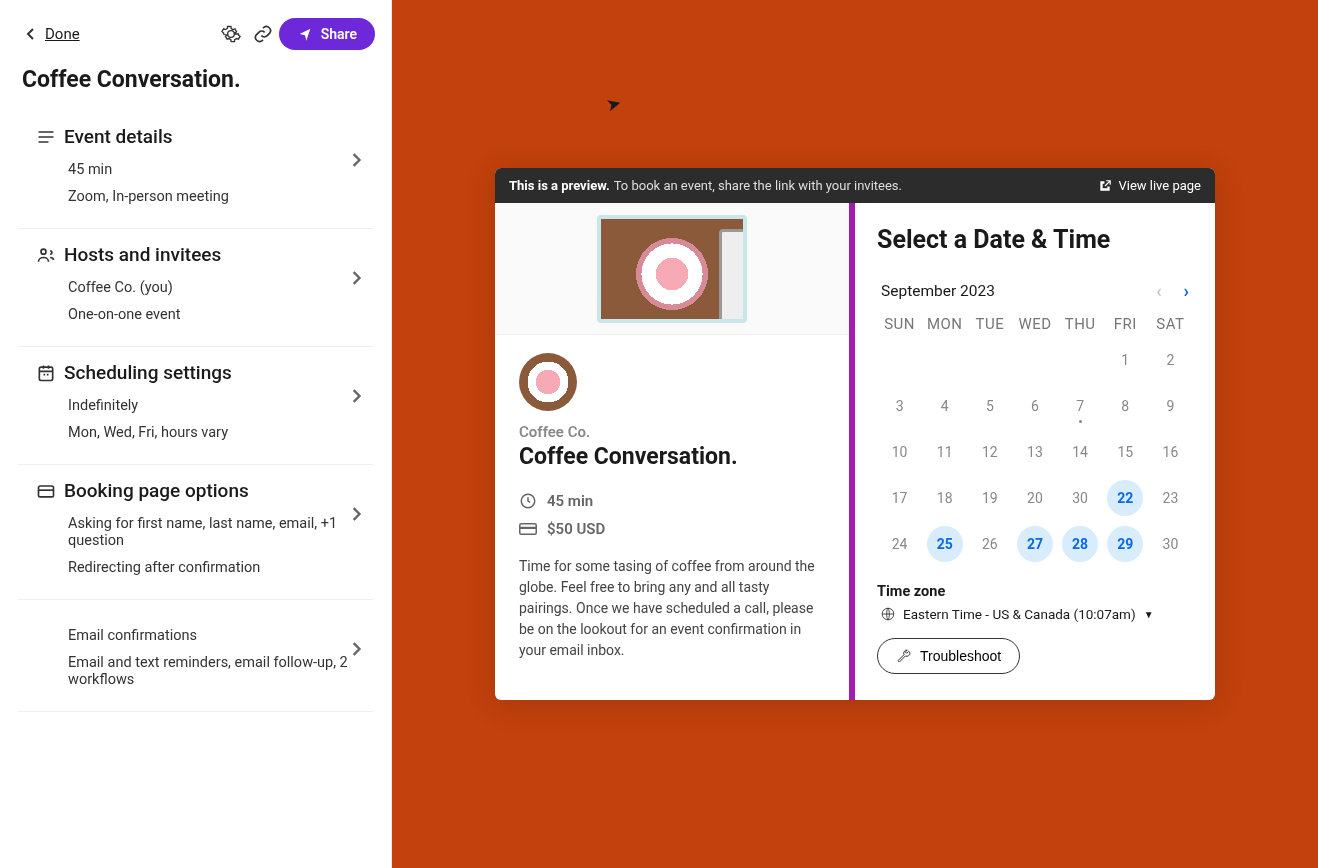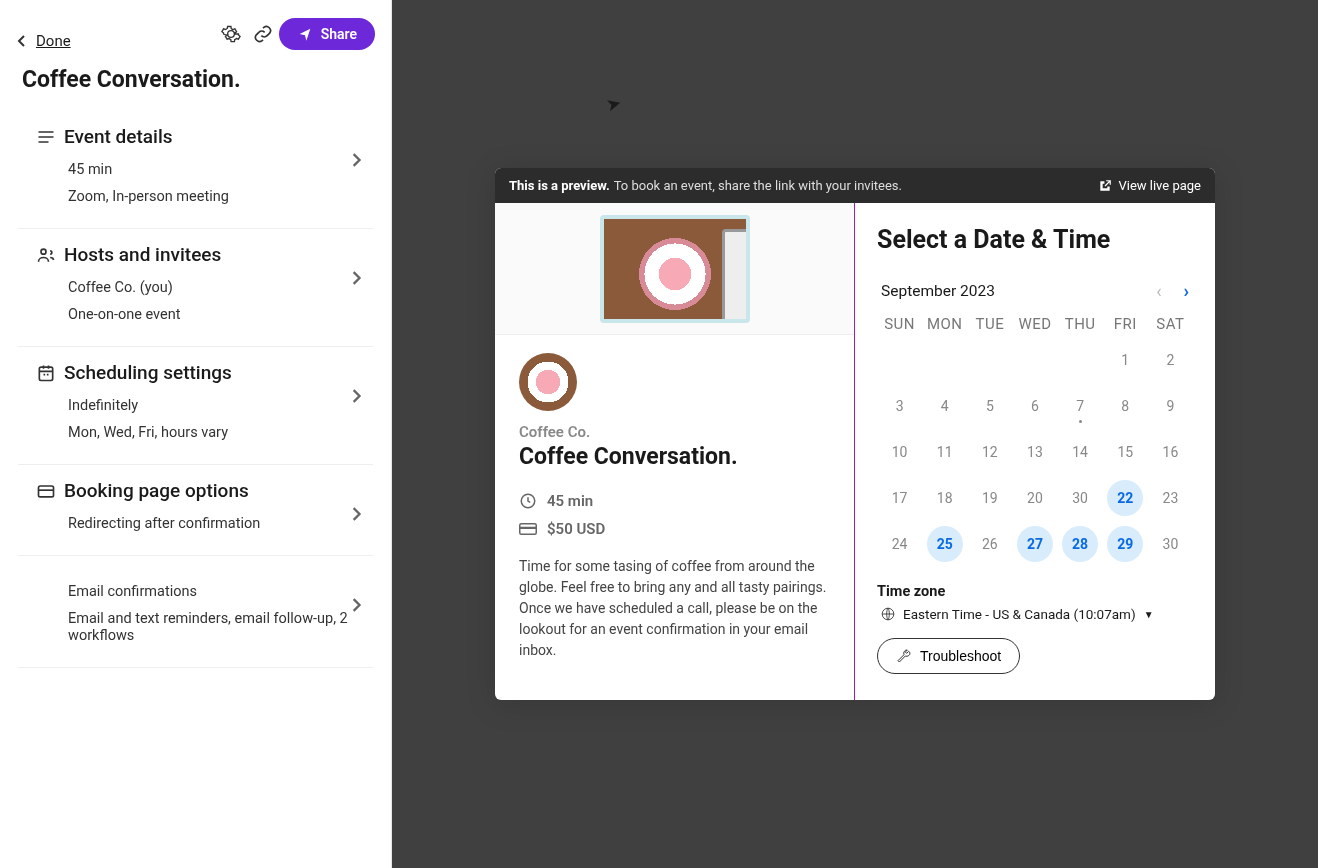--- a/index.html
+++ b/index.html
@@ -1,38 +1,38 @@
 <!DOCTYPE html>
 <html><head>
 <meta charset="utf-8">
 <style>
 * { box-sizing: border-box; margin: 0; padding: 0; }
 body { font-family: -apple-system, BlinkMacSystemFont, "Segoe UI", Roboto, Helvetica, Arial, sans-serif; color: #1a1a1a; background: #fff; width: 1318px; height: 868px; overflow: hidden; }
 .app { display: flex; height: 100%; }
 .sidebar { width: 392px; border-right: 1px solid #e5e5e5; padding: 12px 0 0 0; overflow-y: auto; }
-.topbar { display: flex; align-items: flex-end; padding: 6px 16px 10px 16px; }
+.topbar { display: flex; align-items: center; padding: 6px 16px 10px 25px; }
 .back { display: flex; align-items: center; gap: 8px; cursor: pointer; }
 .back span.txt { text-decoration: underline; font-size: 15px; }
 .spacer { flex: 1; }
 .icon-btn { width: 32px; height: 32px; display: flex; align-items: center; justify-content: center; border-radius: 6px; cursor: pointer; }
 .share-btn { background: #6d28d9; color: #fff; border-radius: 22px; padding: 8px 18px; font-weight: 600; display: flex; align-items: center; gap: 8px; cursor: pointer; font-size: 14px; }
 .title { font-size: 23px; font-weight: 700; padding: 6px 22px 18px 22px; }
 .section { padding: 14px 18px 18px 18px; border-bottom: 1px solid #eee; position: relative; margin: 0 18px; }
 .section:first-of-type { border-top: none; }
 .sec-head { display: flex; align-items: center; gap: 8px; font-size: 19px; font-weight: 500; }
 .sec-body { padding-left: 32px; padding-top: 8px; }
 .sec-line { font-size: 14.5px; color: #333; padding: 5px 0; }
 .chev { position: absolute; right: 10px; top: 42px; cursor: pointer; color: #666; }
-.preview-area { flex: 1; background: #404040; display: flex; align-items: flex-start; justify-content: center; padding-top: 168px; }
+.preview-area { flex: 1; background: #c2410c; display: flex; align-items: flex-start; justify-content: center; padding-top: 168px; }
 .booking-card { width: 720px; background: #fff; border-radius: 6px; box-shadow: 0 4px 30px rgba(0,0,0,.15); overflow: hidden; }
 .preview-banner { background: #2c2c2c; color: #ddd; font-size: 13px; padding: 10px 14px; display: flex; align-items: center; }
 .preview-banner b { color: #fff; margin-right: 4px; }
 .view-live { margin-left: auto; color: #fff; display: flex; align-items: center; gap: 6px; cursor: pointer; font-size: 13px; }
 .booking-body { display: flex; }
-.left-pane { width: 360px; border-right: 1px solid #a21caf; }
+.left-pane { width: 360px; border-right: 6px solid #a21caf; }
 .hero { height: 132px; display: flex; align-items: center; justify-content: center; border-bottom: 1px solid #eee; background: #fafafa; }
 .latte { width: 150px; height: 108px; border-radius: 4px; background: radial-gradient(circle at 50% 55%, #f7a9b5 0 18%, #fff 18% 34%, #d88a97 34% 40%, #8b5a3a 40% 100%); border: 4px solid #c9e6ea; position: relative; overflow: hidden; }
 .latte::after { content: ""; position: absolute; right: -18px; top: 10px; width: 36px; height: 88px; background: #eee; border: 3px solid #999; border-radius: 4px; }
 .details { padding: 18px 24px 26px 24px; }
 .avatar { width: 58px; height: 58px; border-radius: 50%; background: radial-gradient(circle at 50% 50%, #f7a9b5 0 30%, #fff 30% 50%, #8b5a3a 50% 100%); margin-bottom: 12px; }
 .host-name { color: #888; font-size: 15px; font-weight: 600; margin-bottom: 2px; }
 .event-name { font-size: 23px; font-weight: 700; margin-bottom: 22px; }
 .meta-row { display: flex; align-items: center; gap: 10px; color: #666; font-weight: 600; font-size: 15px; margin-bottom: 10px; }
 .desc { font-size: 14px; color: #444; line-height: 1.5; margin-top: 18px; }
 .right-pane { flex: 1; padding: 22px 22px 26px 22px; }
@@ -142,20 +142,21 @@
         </div>
         <div class="section">
     <div class="sec-head">
       <svg width="20" height="20" viewBox="0 0 24 24">
               <rect x="3" y="6" width="18" height="13" rx="2" fill="none" stroke="#333" stroke-width="2"></rect>
               <path d="M3 11h18" stroke="#333" stroke-width="2"></path>
             </svg>
       <span>Booking page options</span>
     </div>
     <div class="sec-body">
+      <div class="sec-line">Asking for first name, last name, email, +1 question</div>
             <div class="sec-line">Redirecting after confirmation</div>
     </div>
     <div class="chev">
       <svg width="14" height="14" viewBox="0 0 12 12">
               <path d="M4 1l5 5-5 5" stroke="#666" stroke-width="2" fill="none"></path>
             </svg>
     </div>
         </div>
         <div class="section">
     <div class="sec-body">

